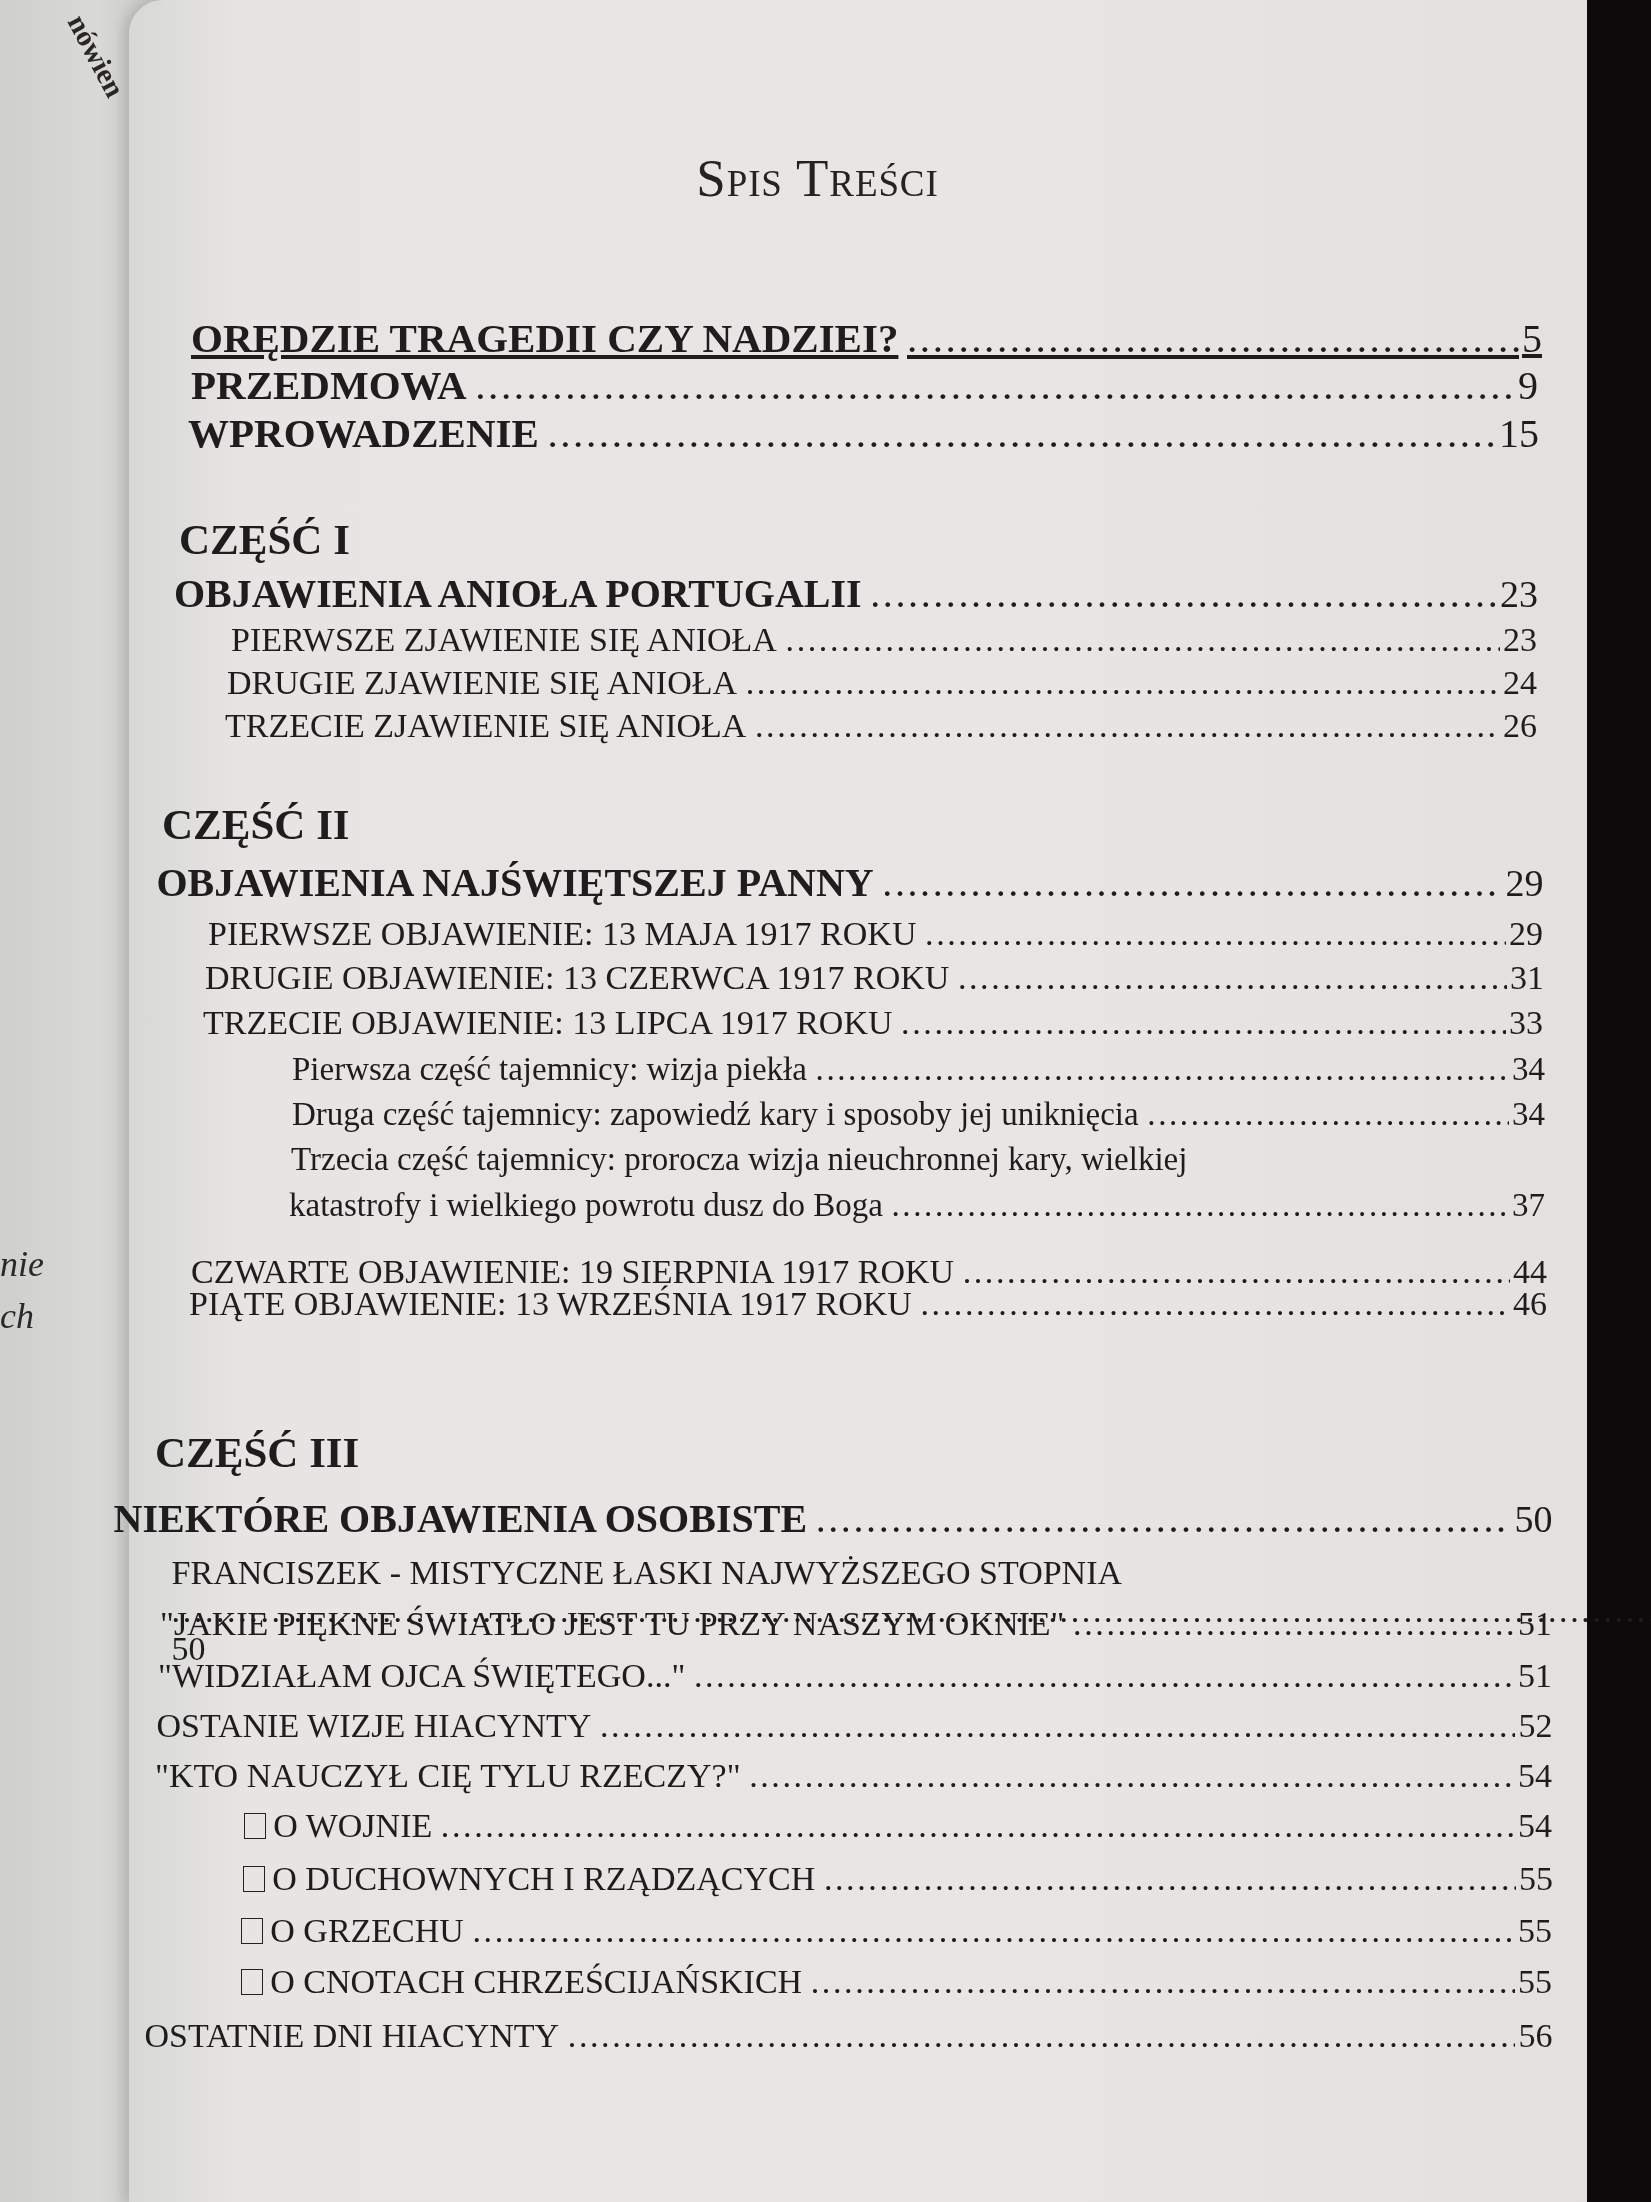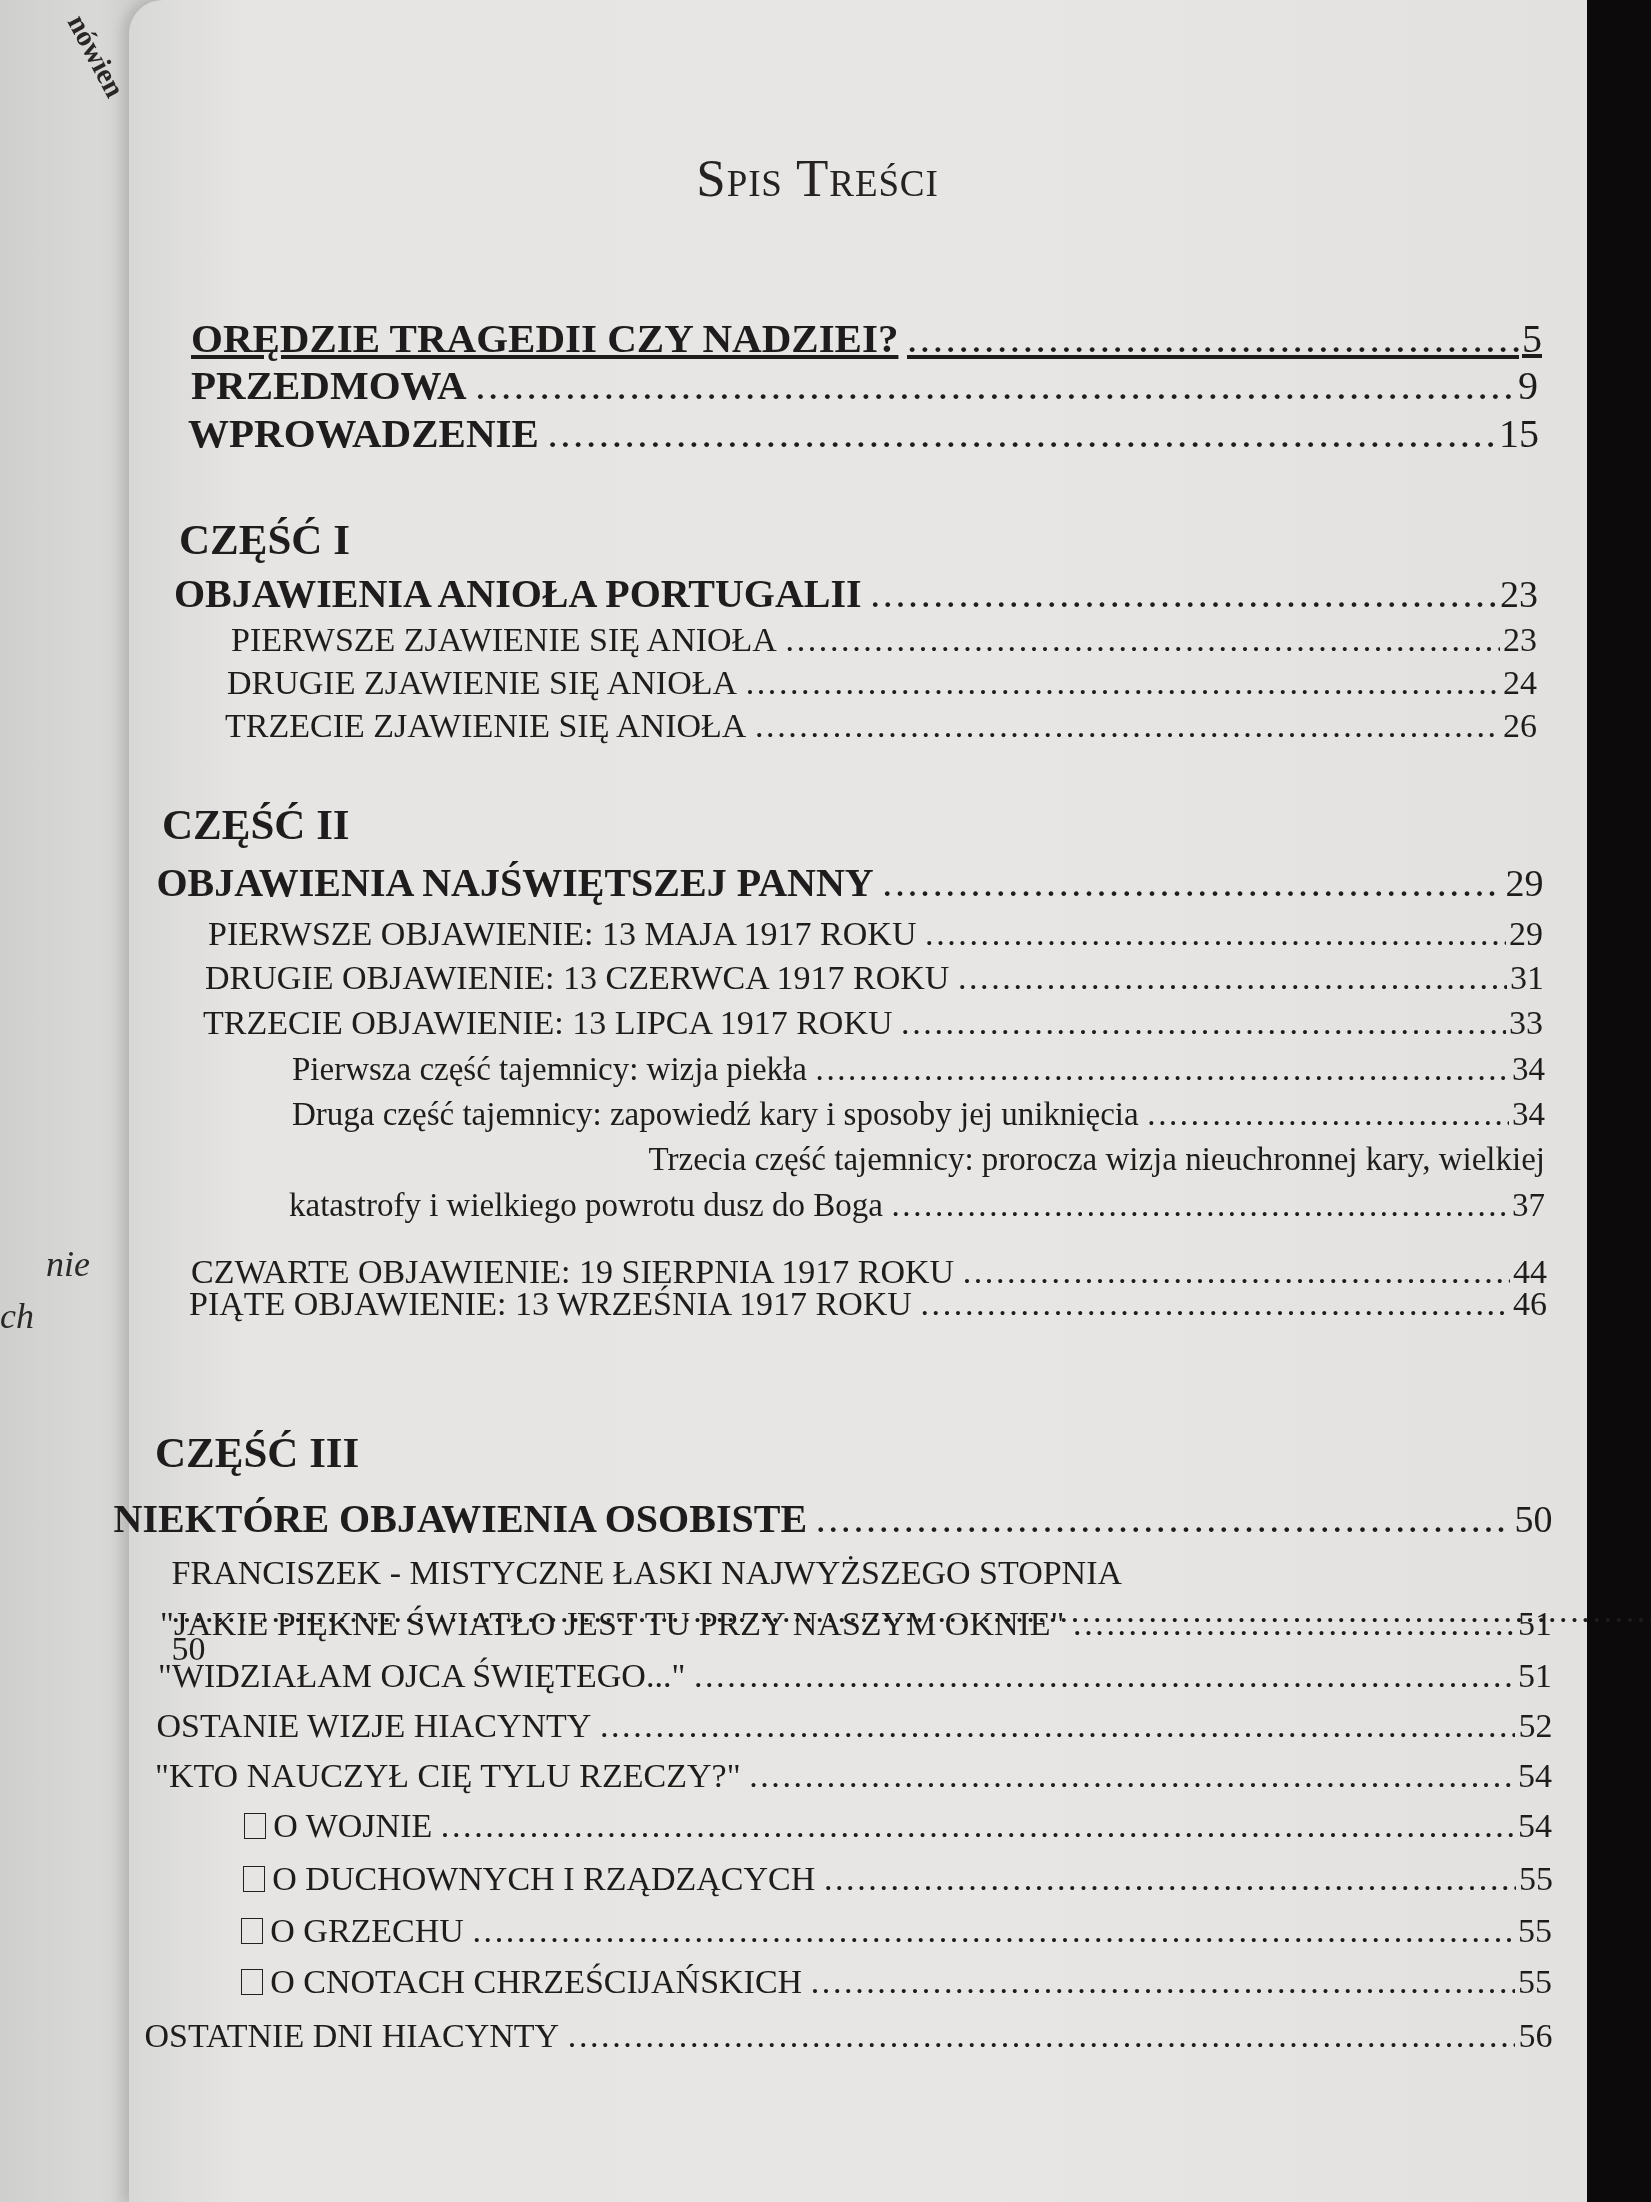--- a/index.html
+++ b/index.html
@@ -59,21 +59,21 @@
     .box-icon {
       display: inline-block; width: 22.4px; height: 26px; border: 1.7px solid #222;
       margin-right: 6.9px; vertical-align: -1.7px; box-sizing: border-box;
     }
   </style>
 </head>
 <body>
 
 <div class="left-page">
   <div class="runhead">nówien</div>
-  <div class="frag" style="top:1243px;padding-left:46px;">nie</div>
+  <div class="frag" style="top:1243px;">nie</div>
   <div class="frag" style="top:1295px;">ch</div>
 </div>
 
 <div class="right-page">
   <div class="title" style="left:0;">Spis Treści</div>
 
   <div class="toc">
 
     <div class="entry lvl-top" style="left:62px; width:1351px; top:314px;text-decoration:underline;">
       <span class="label">ORĘDZIE TRAGEDII CZY NADZIEI?</span>
@@ -137,21 +137,21 @@
     <div class="entry lvl-sub2" style="left:163px; width:1253px; top:1051px;">
       <span class="label">Pierwsza część tajemnicy: wizja piekła</span>
       <span class="leader"></span>
       <span class="page">34</span>
     </div>
     <div class="entry lvl-sub2" style="left:163px; width:1253px; top:1096px;">
       <span class="label">Druga część tajemnicy: zapowiedź kary i sposoby jej uniknięcia</span>
       <span class="leader"></span>
       <span class="page">34</span>
     </div>
-    <div class="entry lvl-sub2" style="left:162px; width:1254px; top:1141px;justify-content:flex-end;">
+    <div class="entry lvl-sub2" style="left:162px; width:1254px; top:1141px;">
       <span class="label">Trzecia część tajemnicy: prorocza wizja nieuchronnej kary, wielkiej</span>
     </div>
     <div class="entry lvl-sub2" style="left:160px; width:1256px; top:1187px;">
       <span class="label">katastrofy i wielkiego powrotu dusz do Boga</span>
       <span class="leader"></span>
       <span class="page">37</span>
     </div>
     <div class="entry lvl-sub" style="left:62px; width:1356px; top:1237px;margin-top:16px;">
       <span class="label">CZWARTE OBJAWIENIE: 19 SIERPNIA 1917 ROKU</span>
       <span class="leader"></span>

